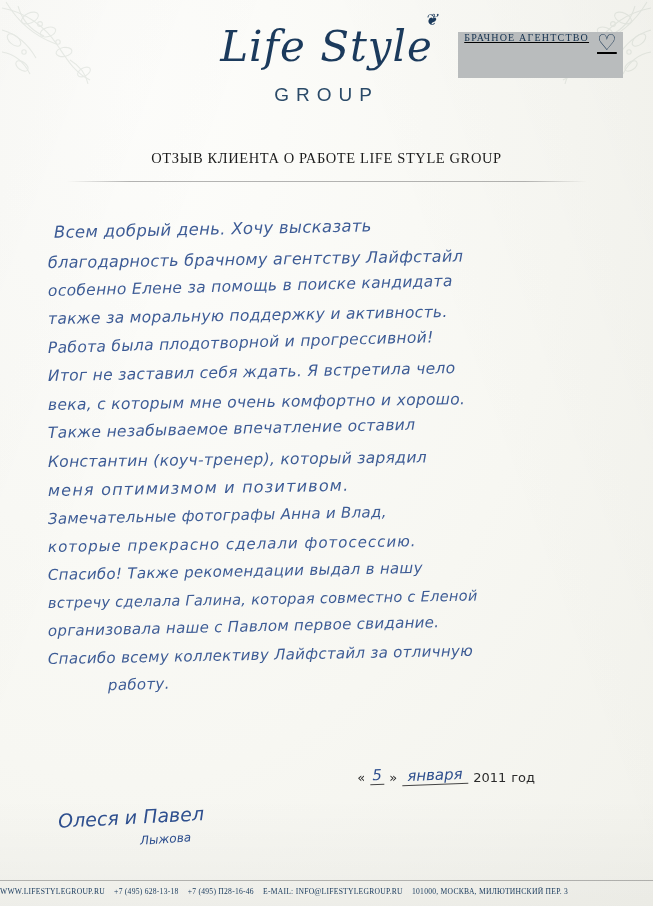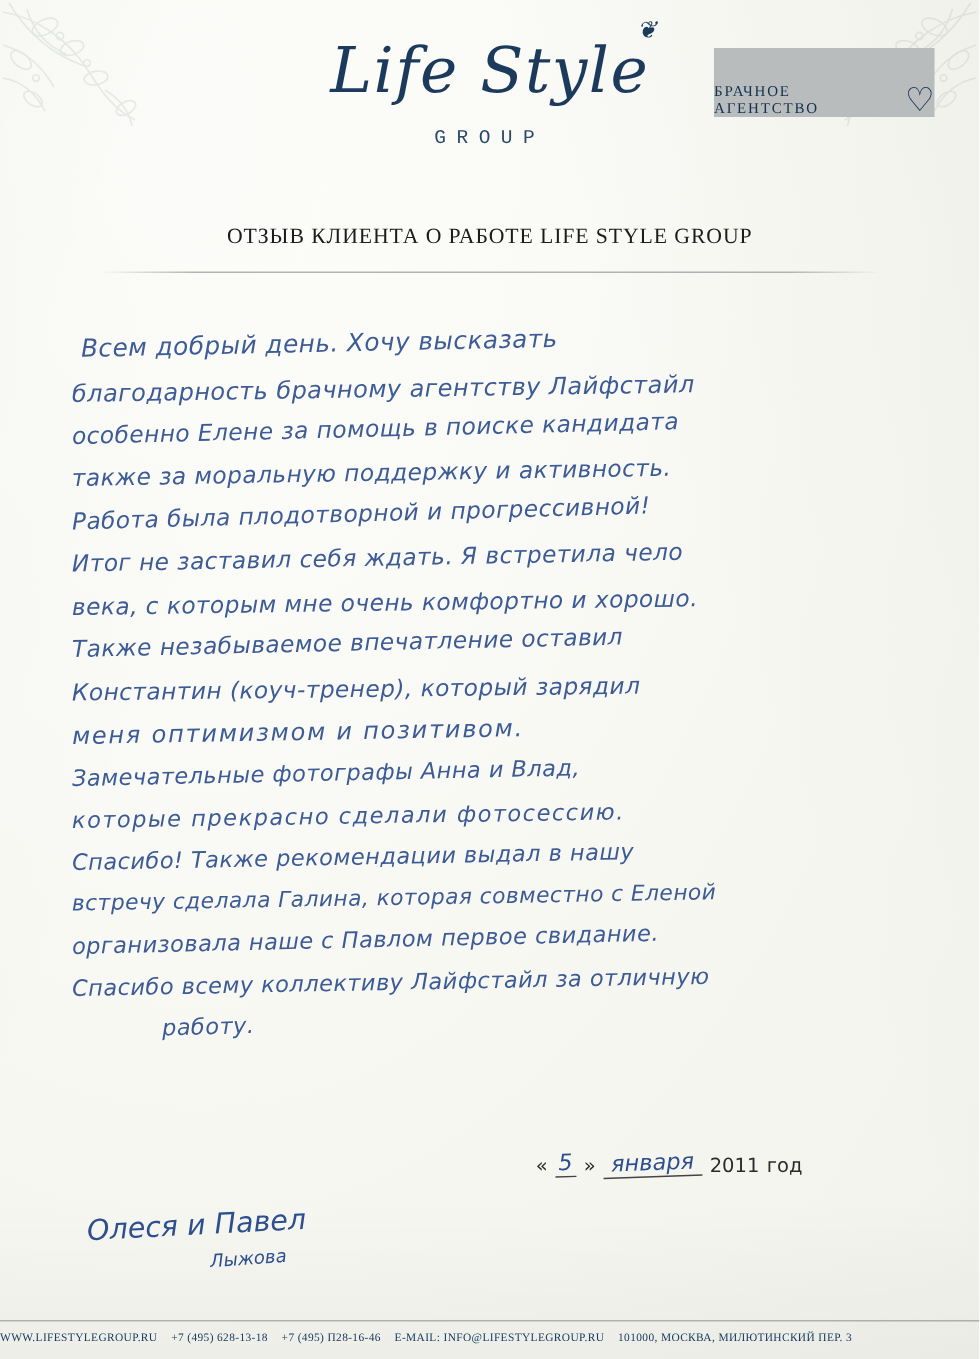--- a/index.html
+++ b/index.html
@@ -68,36 +68,37 @@
   }
   .logo-clover {
     position: absolute;
     top: -14px;
     right: -6px;
     font-size: 16px;
     color: #1b3a5c;
   }
   .logo-group {
     margin-top: 16px;
-    font-family: Liberation Mono, monospace;
-    font-size: 13px;
+    font-family: Liberation Sans, sans-serif;
+    font-size: 19px;
     letter-spacing: 7px;
     color: #2a4a68;
   }
   .brand-badge {
     position: absolute;
     right: 30px;
     top: 32px;
-    width: 147px;
+    width: 165px;
     height: 46px;
     background: #b9bcbd;
     display: flex;
-    align-items: flex-end;
+    align-items: flex-start;
     justify-content: center;
     gap: 6px;
+    text-decoration: underline;
   }
   .badge-text {
     font-family: "Liberation Serif", serif;
     font-size: 10px;
     letter-spacing: 1.2px;
     color: #13304d;
     font-variant: small-caps;
     text-transform: uppercase;
   }
   .badge-heart {

